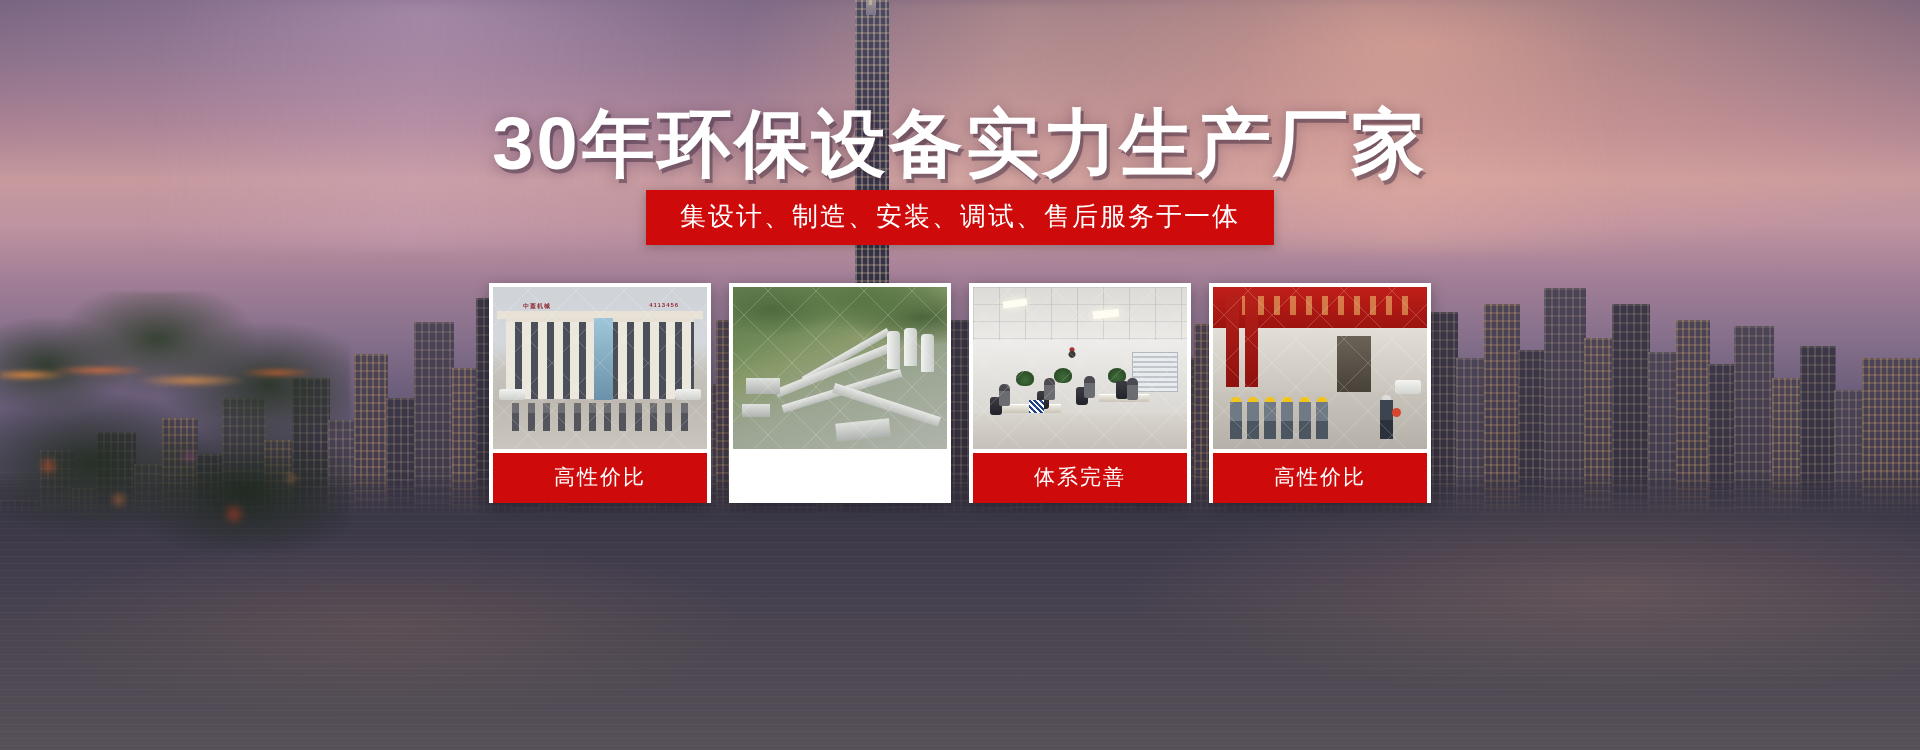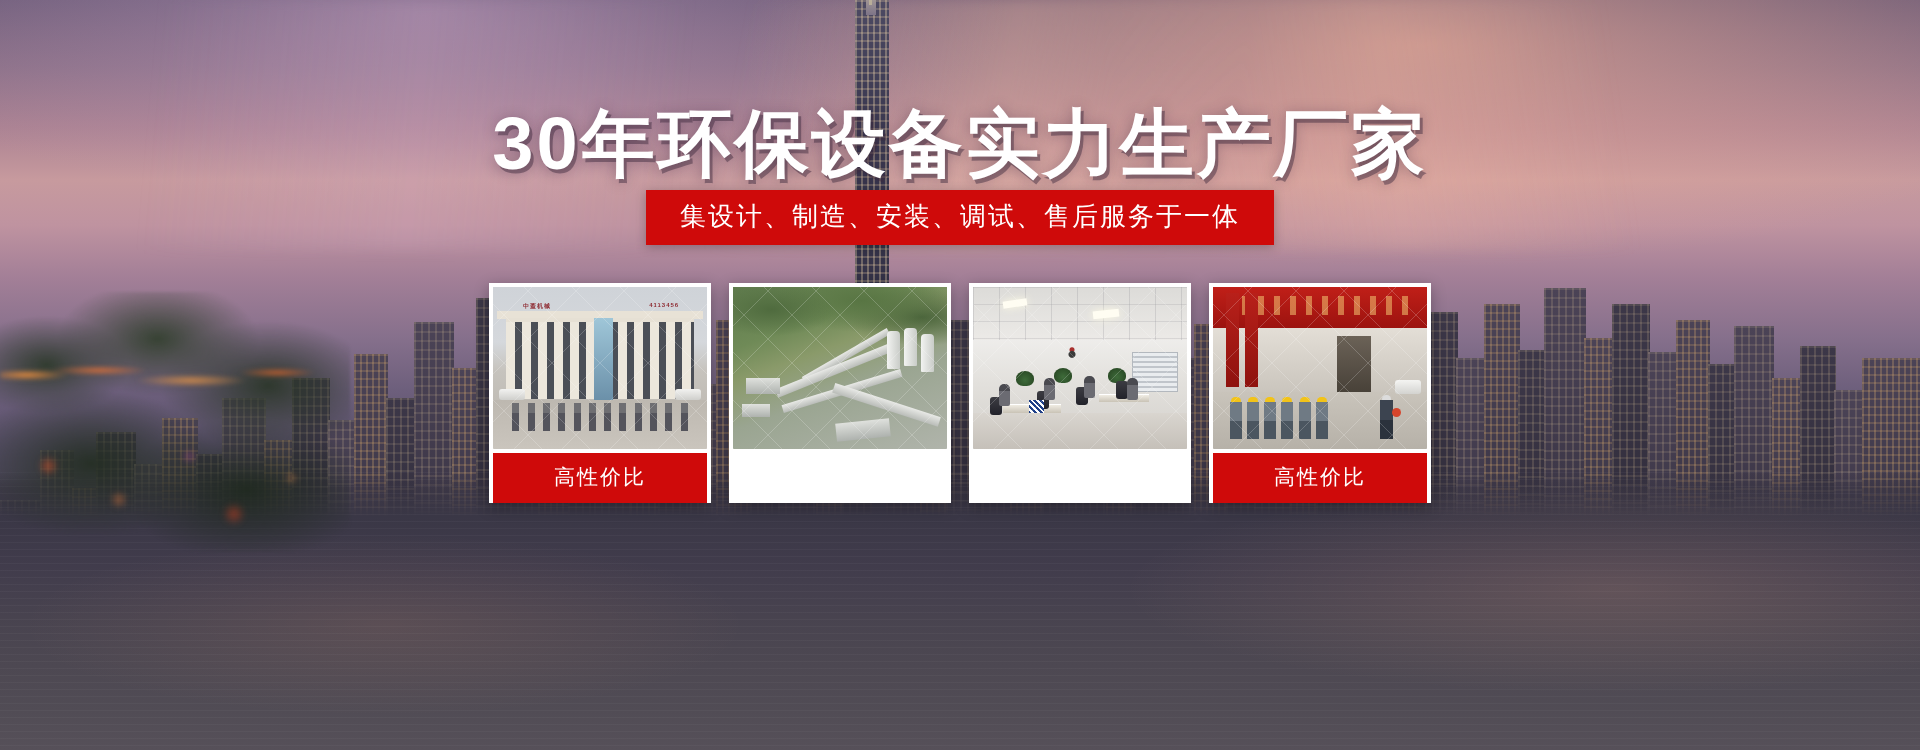--- a/index.html
+++ b/index.html
@@ -568,20 +568,21 @@
             <div class="chair c3"></div>
               <div class="chair c4"></div>
             <div class="person pr1"></div>
               <div class="person pr2"></div>
             <div class="person pr3"></div>
               <div class="person pr4"></div>
             <div class="printer"></div>
           </div>
           <div class="wm"></div>
         </div>
+        <div class="card-caption">体系完善</div>
       </div>
 
       <div class="card">
         <div class="card-photo">
           <div class="ph-shop">
             <div class="banner-red"></div>
             <div class="wall"></div>
             <div class="vbanner v1"></div>
               <div class="vbanner v2"></div>
             <div class="gate"></div>

